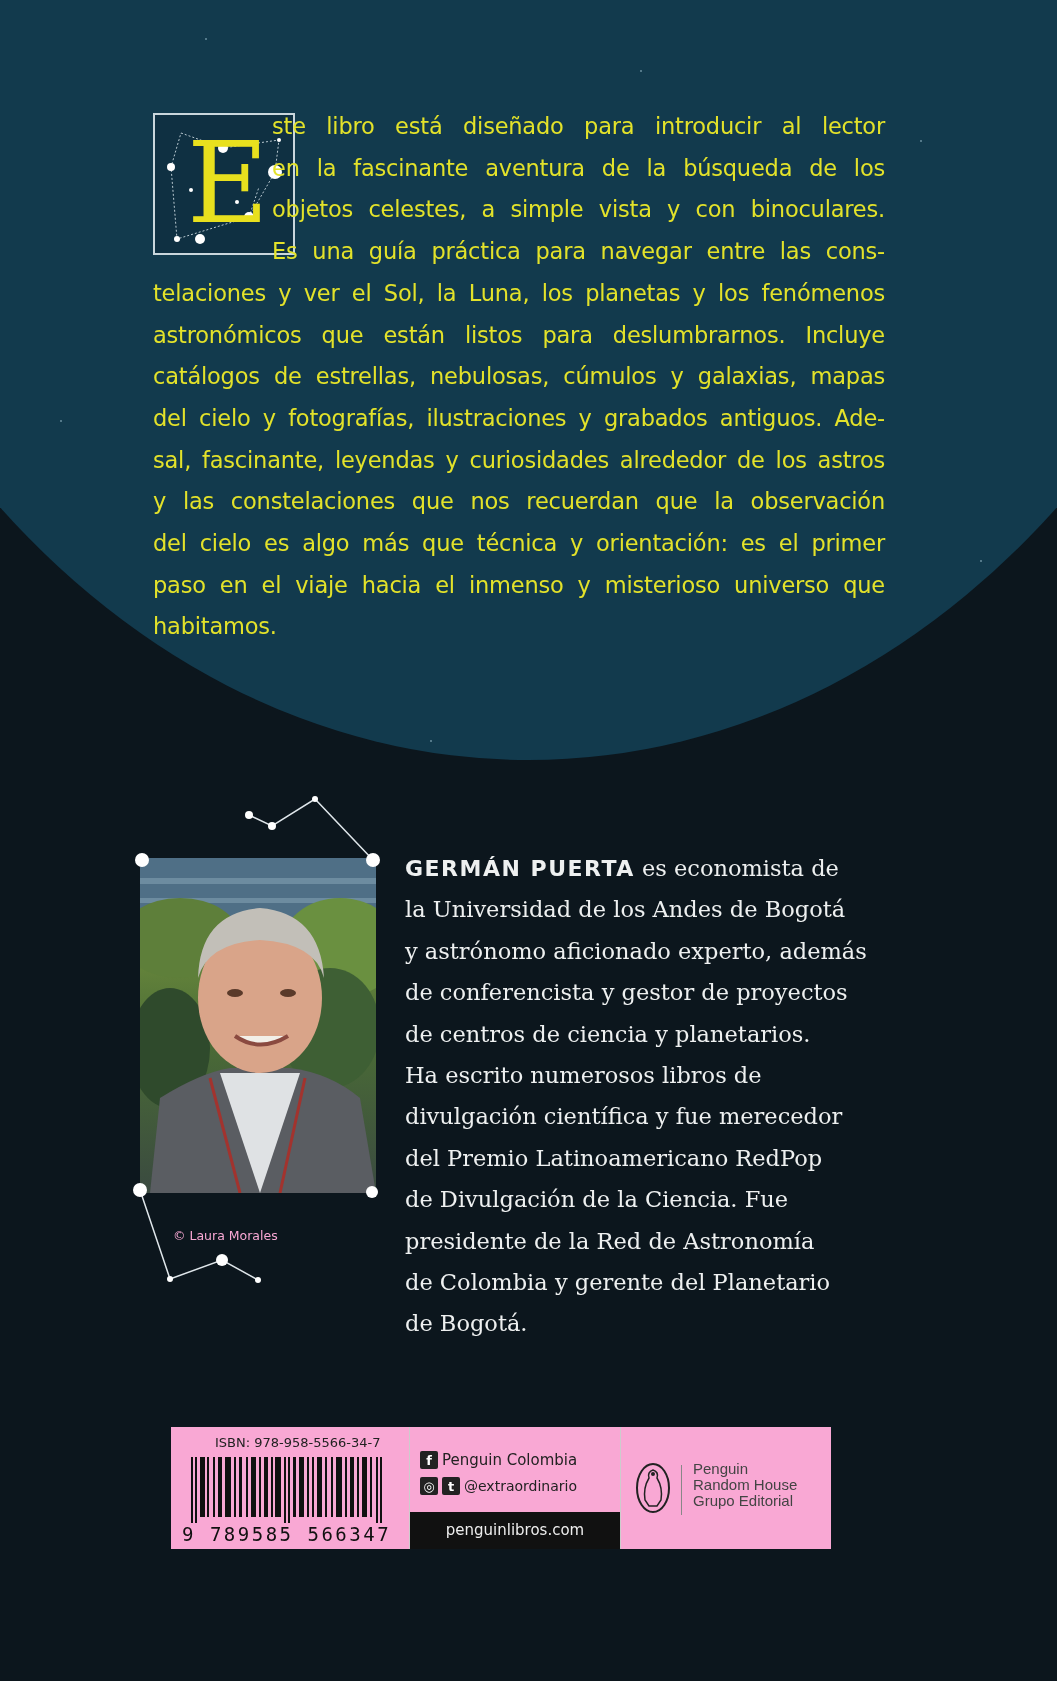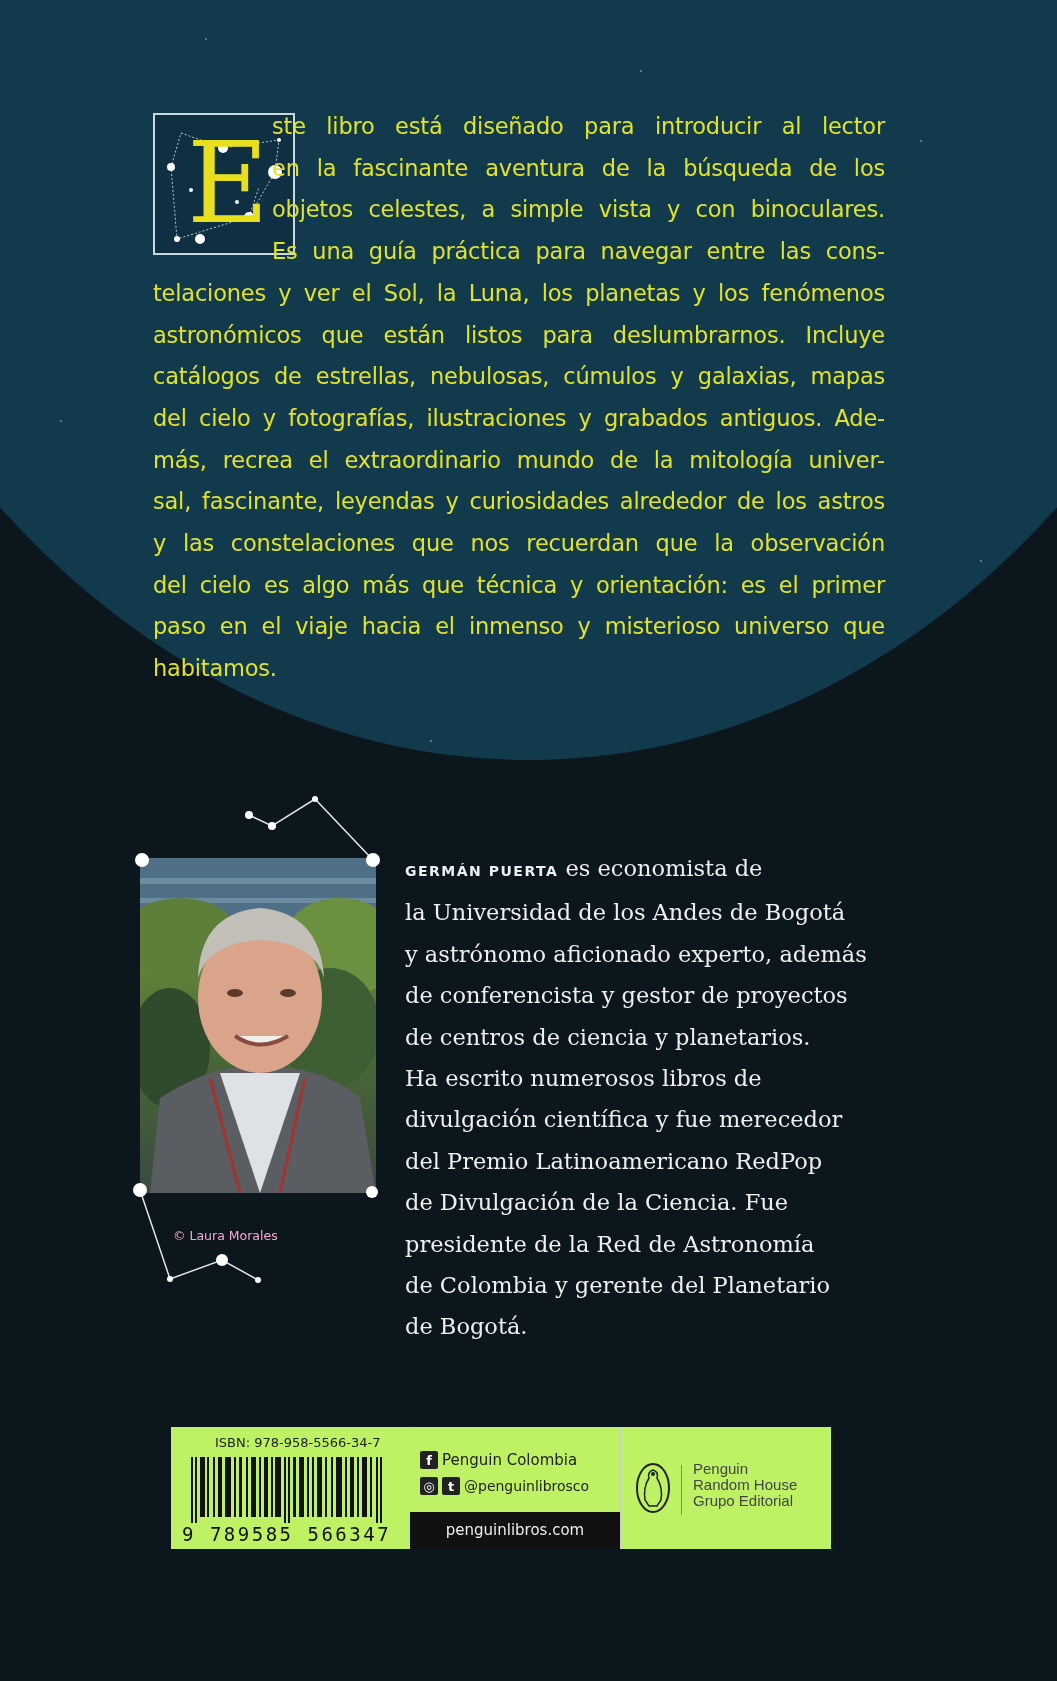--- a/index.html
+++ b/index.html
@@ -16,23 +16,23 @@
   .dropcap svg { position: absolute; left: 0; top: 0; }
   .dropcap .letter { position: absolute; left: 32px; top: 8px; color: #e8e01e; font-family: "DejaVu Serif", serif; font-size: 112px; line-height: 120px; }
 
   .author-photo { position: absolute; left: 140px; top: 858px; width: 236px; height: 335px; overflow: hidden; background: linear-gradient(180deg,#3d6a4a 0%, #6b8a3c 25%, #4a6b36 55%, #3a4a40 100%); }
   .author-photo svg { position: absolute; left: 0; top: 0; }
   .caption { position: absolute; left: 173px; top: 1200px; color: #f9a8d4; font-size: 12.5px; font-family: "DejaVu Sans", sans-serif; margin-top: 28px; }
   .constellation { position: absolute; left: 0; top: 0; pointer-events: none; }
 
   .bio { position: absolute; left: 405px; top: 848px; width: 470px; color: #eef0f0; font-family: "DejaVu Serif", serif; font-size: 22.5px; line-height: 41.4px; }
   .bio .line { display: block; white-space: nowrap; }
-  .bio .name { font-family: "DejaVu Sans", sans-serif; font-weight: bold; font-size: 14px; letter-spacing: 1.5px; }
-
-  .barcode-block { position: absolute; left: 171px; top: 1427px; width: 660px; height: 122px; background: #bef264; display: flex; }
+  .bio .name { font-family: "DejaVu Sans", sans-serif; font-weight: bold; font-size: 22px; letter-spacing: 1.5px; }
+
+  .barcode-block { position: absolute; left: 171px; top: 1427px; width: 660px; height: 122px; background: #f9a8d4; display: flex; }
   .bc { width: 238px; height: 122px; position: relative; border-right: 1px solid #ccc; }
   .bc .isbn { position: absolute; left: 44px; top: 8px; font-size: 13px; color: #222; font-family: "DejaVu Sans", sans-serif; }
   .bc .bars { position: absolute; left: 20px; top: 30px; }
   .bc .digits { position: absolute; left: 11px; top: 96px; font-family: "DejaVu Sans Mono", monospace; font-size: 19px; color: #111; letter-spacing: 2.5px; background: transparent; }
   .social { width: 210px; height: 122px; position: relative; border-right: 1px solid #ccc; }
   .social .row { position: absolute; left: 10px; display: flex; align-items: center; gap: 4px; font-size: 15px; color: #222; }
   .social .r1 { top: 24px; }
   .social .r2 { top: 50px; font-size: 14px; }
   .social .ico { display: inline-block; width: 18px; height: 18px; background: #222; color: #fff; font-size: 13px; font-weight: bold; text-align: center; line-height: 19px; border-radius: 2px; }
   .social .site { position: absolute; left: 0; bottom: 0; width: 210px; height: 37px; background: #111; color: #eee; font-size: 15px; line-height: 37px; text-align: center; }
@@ -76,21 +76,20 @@
 
   <div class="blurb">
     <span class="line indent">ste libro está diseñado para introducir al lector</span>
     <span class="line indent">en la fascinante aventura de la búsqueda de los</span>
     <span class="line indent">objetos celestes, a simple vista y con binoculares.</span>
     <span class="line indent">Es una guía práctica para navegar entre las cons-</span>
     <span class="line">telaciones y ver el Sol, la Luna, los planetas y los fenómenos</span>
     <span class="line">astronómicos que están listos para deslumbrarnos. Incluye</span>
     <span class="line">catálogos de estrellas, nebulosas, cúmulos y galaxias, mapas</span>
     <span class="line">del cielo y fotografías, ilustraciones y grabados antiguos. Ade-</span>
-    <span class="line">más, recrea el extraordinario mundo de la mitología univer-</span>
     <span class="line">sal, fascinante, leyendas y curiosidades alrededor de los astros</span>
     <span class="line">y las constelaciones que nos recuerdan que la observación</span>
     <span class="line">del cielo es algo más que técnica y orientación: es el primer</span>
     <span class="line">paso en el viaje hacia el inmenso y misterioso universo que</span>
     <span class="line last">habitamos.</span>
   </div>
 
   <div class="author-photo">
     <svg width="236" height="335">
       <rect x="0" y="0" width="236" height="60" fill="#4f6f86"></rect>
@@ -190,21 +189,21 @@
       <span class="digits">9 789585 566347</span>
     </div>
     <div class="social">
       <div class="row r1">
         <span class="ico">f</span>
         <span>Penguin Colombia</span>
       </div>
       <div class="row r2">
         <span class="ico">◎</span>
         <span class="ico">t</span>
-        <span>@penguinlibrosco</span>
+        <span>@extraordinario</span>
       </div>
       <div class="site">penguinlibros.com</div>
     </div>
     <div class="prh">
       <svg class="logo" width="36" height="52">
         <ellipse cx="18" cy="26" rx="16" ry="24" fill="none" stroke="#222" stroke-width="2"></ellipse>
         <path d="M18 8 Q24 10 22 16 Q28 26 26 38 L22 44 L14 44 L10 38 Q8 26 14 16 Q12 10 18 8 Z" fill="none" stroke="#222" stroke-width="1.5"></path>
         <circle cx="18" cy="12" r="2" fill="#222"></circle>
       </svg>
       <div class="divider"></div>

